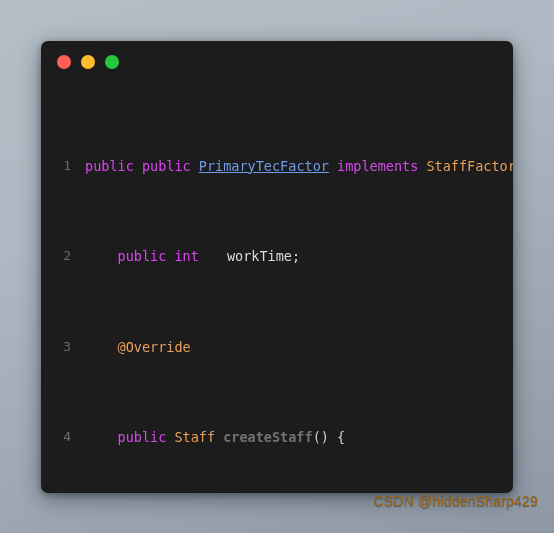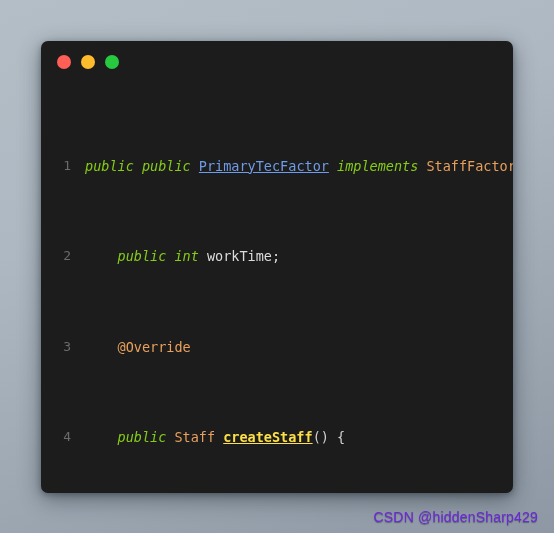--- a/index.html
+++ b/index.html
@@ -69,35 +69,35 @@
     color: #6b6b6b;
     font-size: 13px;
     user-select: none;
   }
   .code-text {
     flex: 1;
     color: #e6e6e6;
   }
 
   
-  .t-kw    { color: #84cc16; font-style: italic; }          
+  .t-kw    { color: #d946ef; }          
   .t-type  { color: #e8a05c; }          
-  .t-fn    { color: #fde047; font-weight: bold; text-decoration: underline; }  
+  .t-fn    { color: #737373; font-weight: bold; }  
   .t-cls   { color: #6f9ce8; text-decoration: underline; text-align: right; } 
-  .t-plain { color: #dcdcdc; }
+  .t-plain { color: #dcdcdc; margin-left: 20px; }
   .t-punct { color: #d0d0d0; }
 
   
   #watermark {
     position: absolute;
     right: 16px;
-    bottom: 8px;
+    bottom: 24px;
     font-family: "Liberation Sans", sans-serif;
     font-size: 14px;
-    color: #6d28d9;
+    color: #a16207;
     text-shadow: 0 1px 1px rgba(40,48,58,0.55);
     letter-spacing: 0.2px;
   }
 </style>
 </head>
 <body>
 
 <div id="code-window">
 
   <div id="titlebar">

